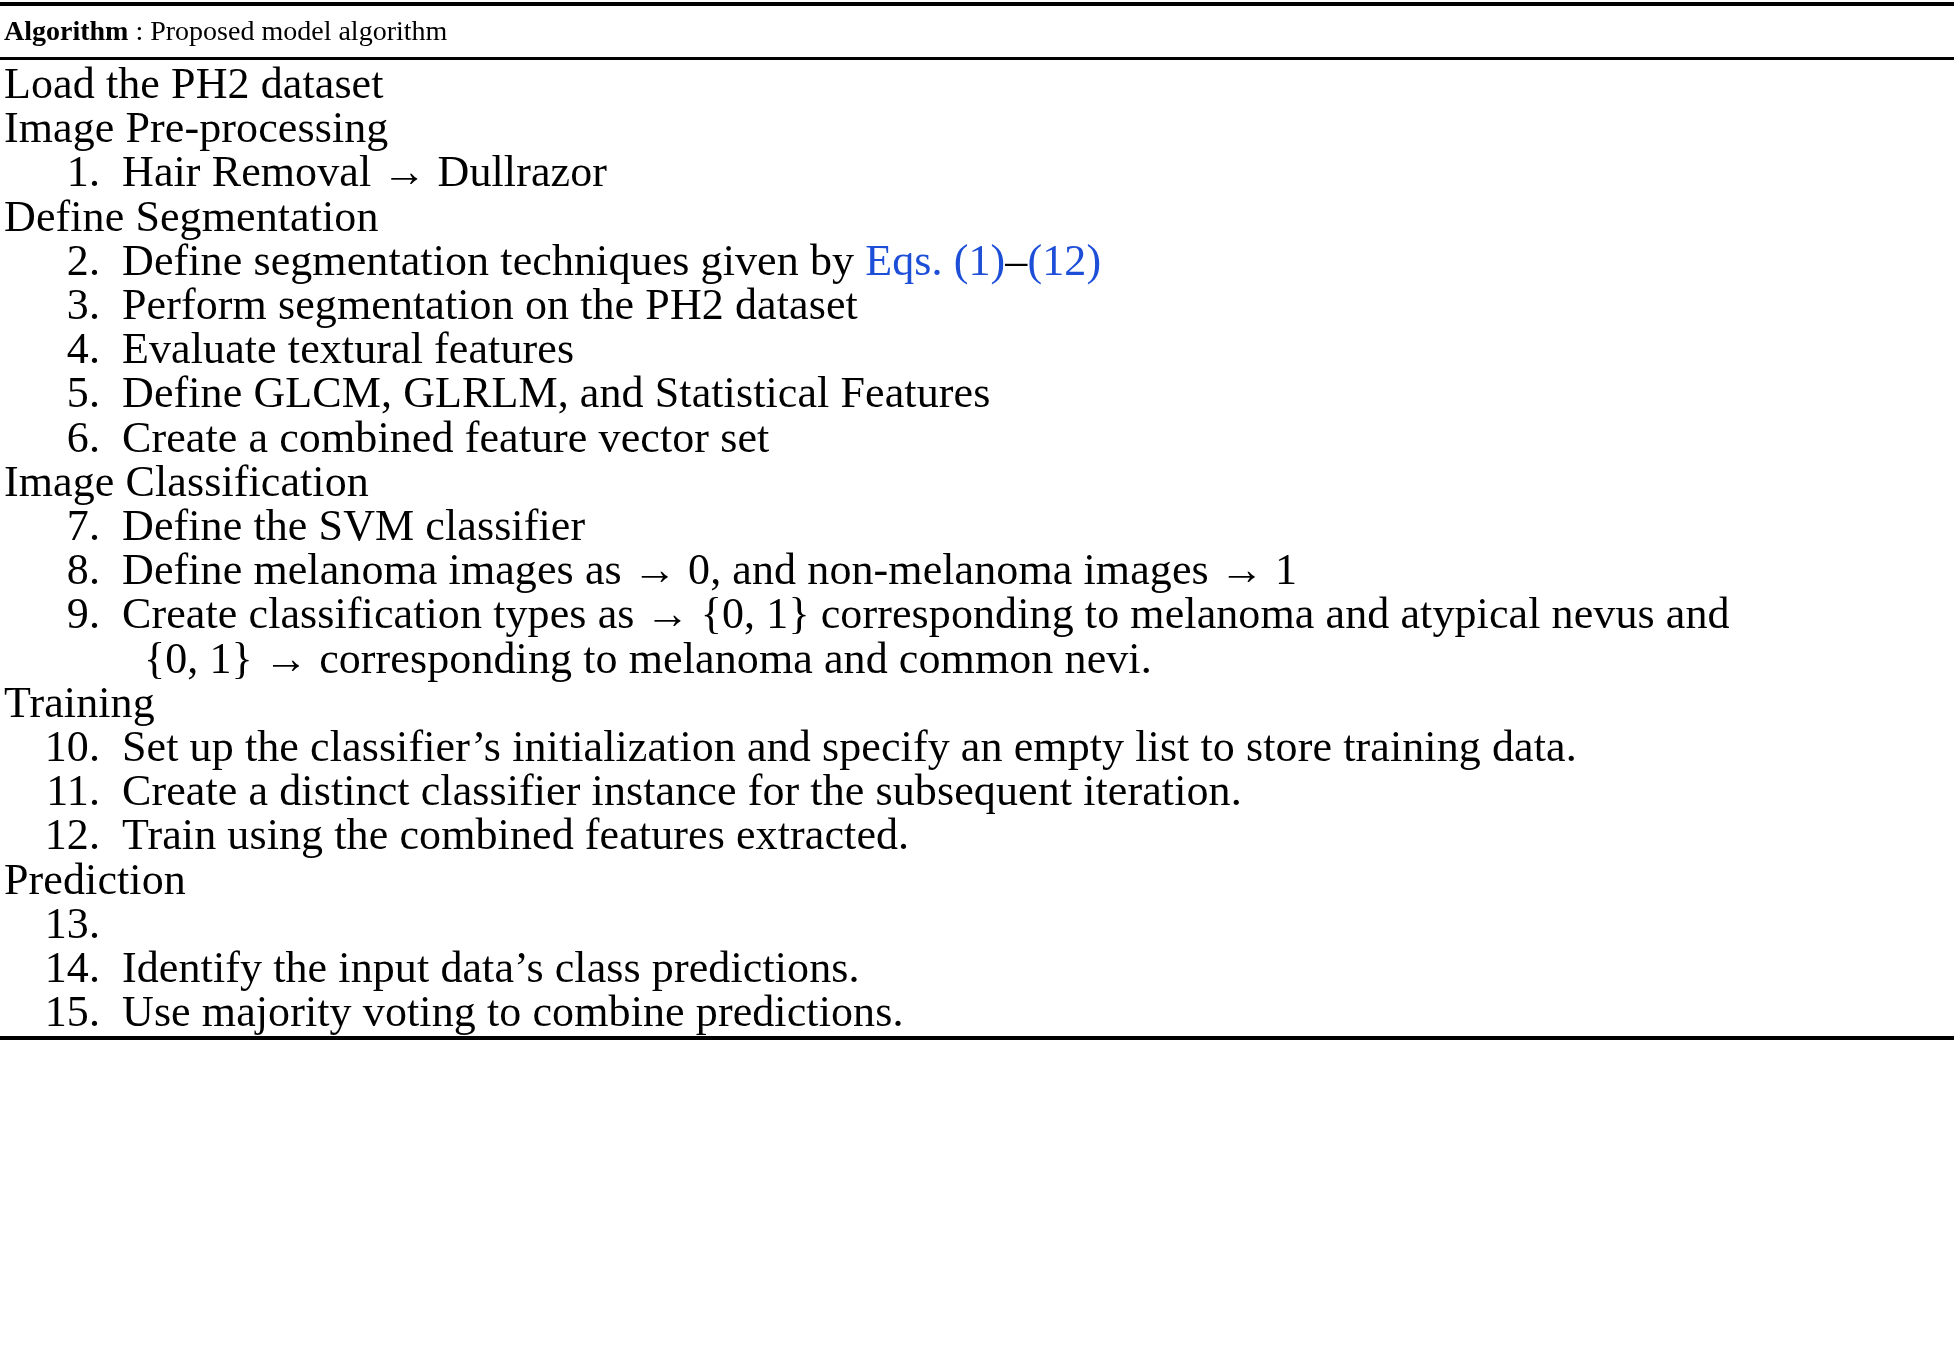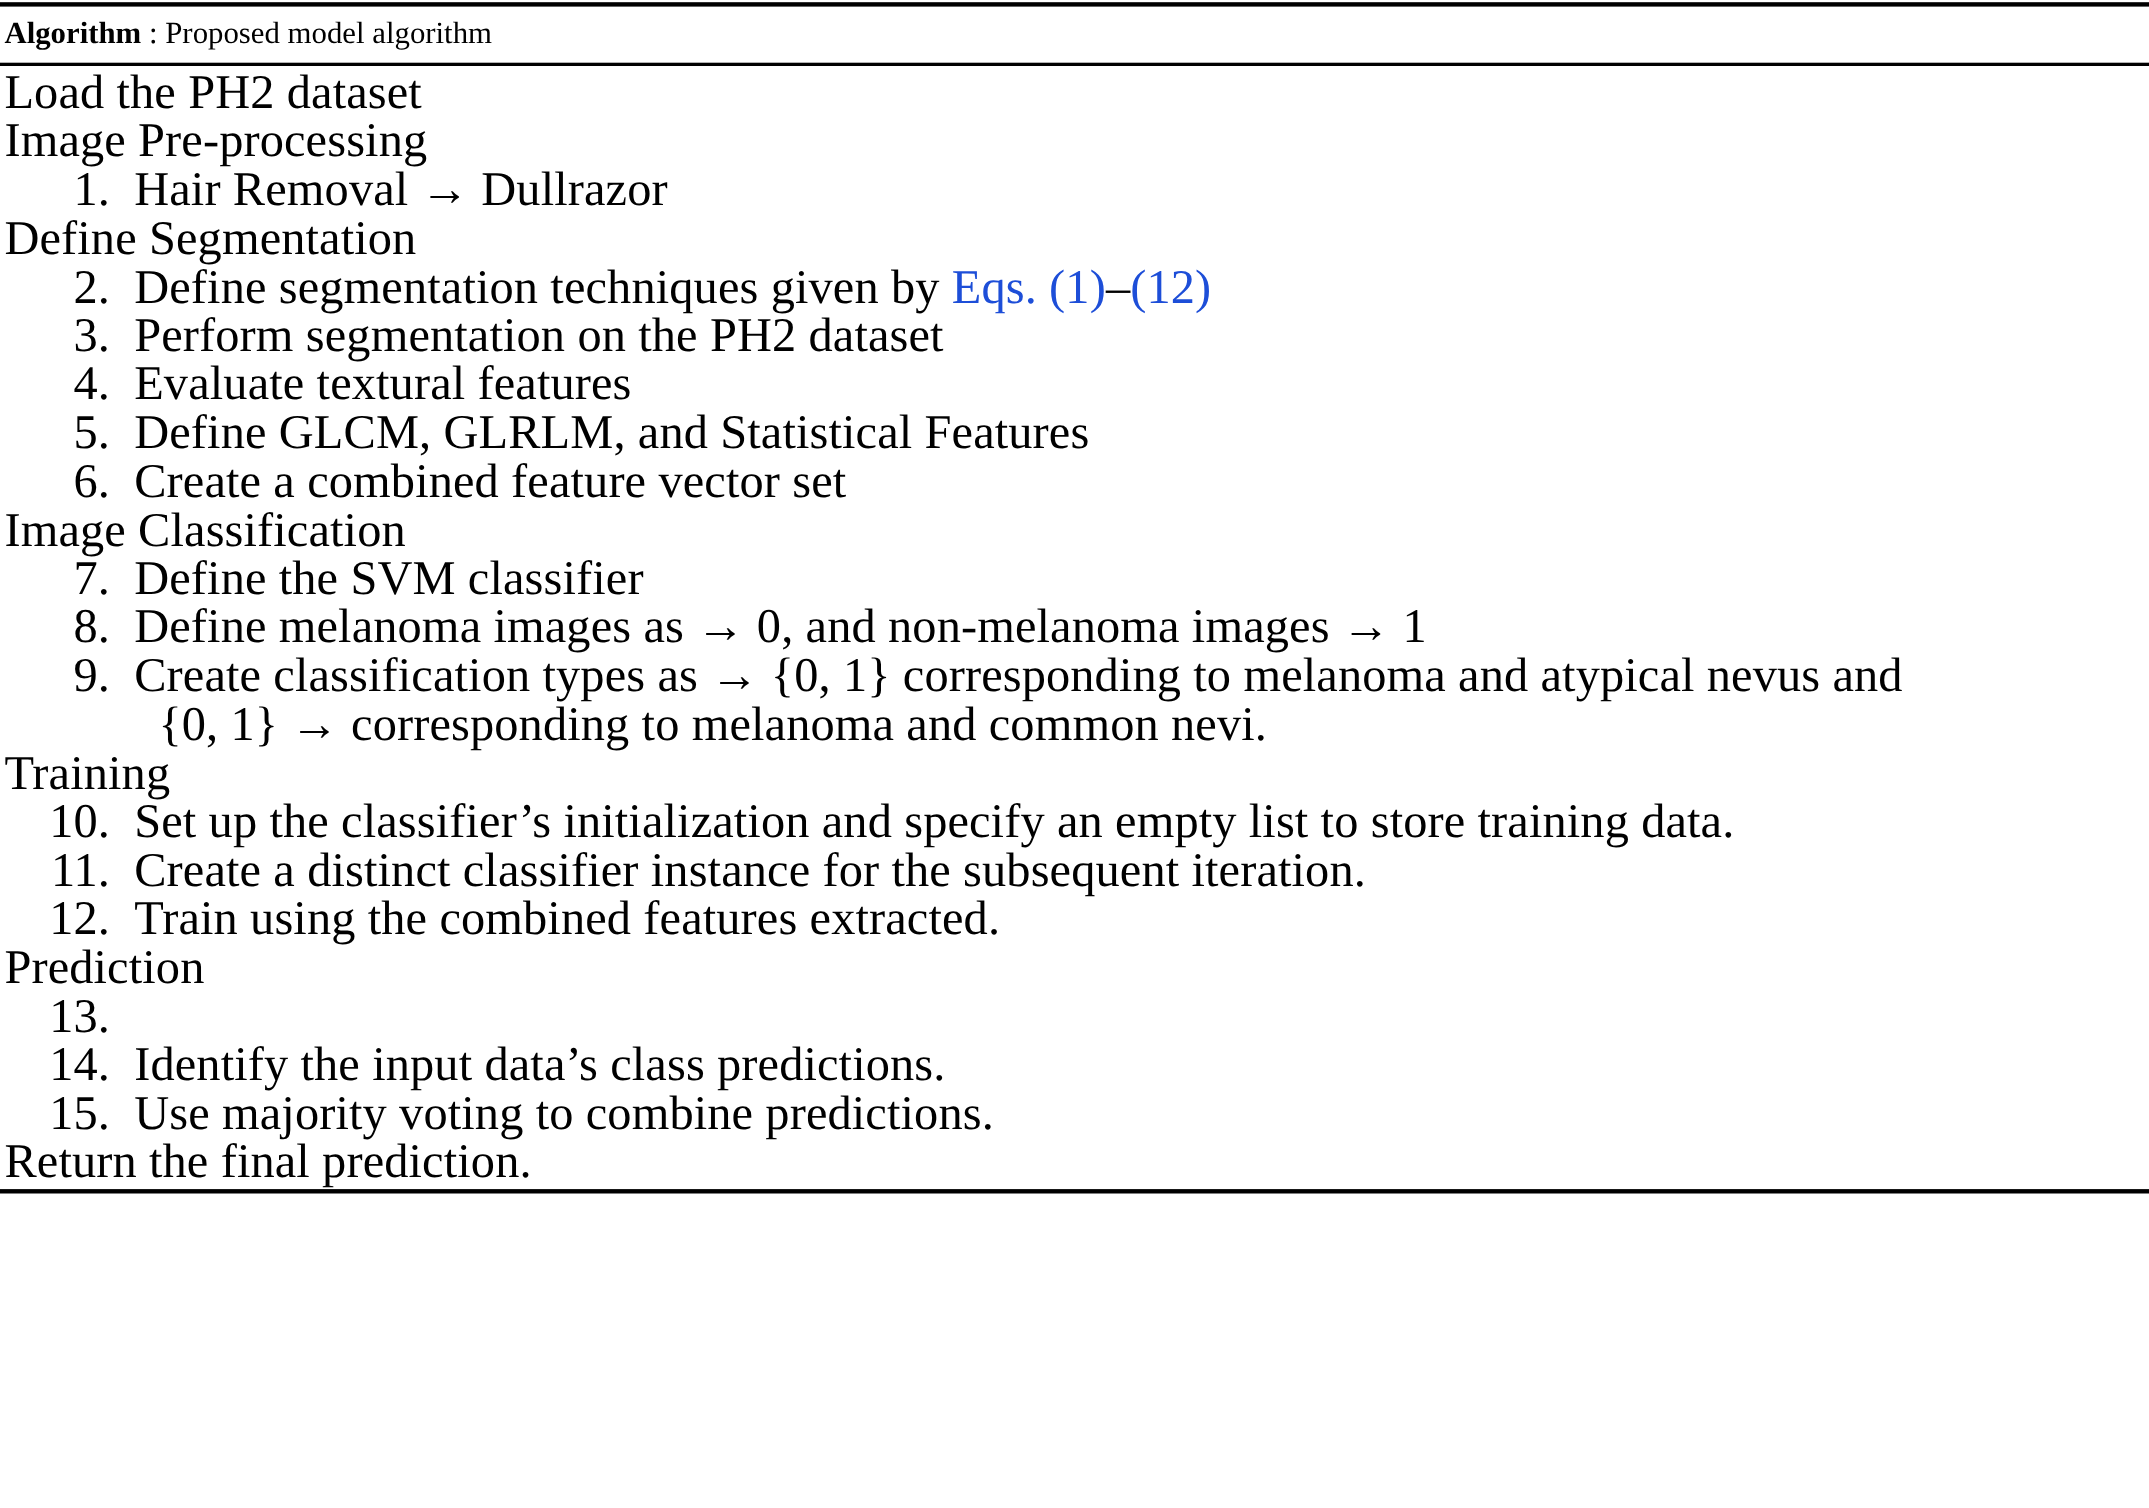--- a/index.html
+++ b/index.html
@@ -155,18 +155,17 @@
         <span class="num">13.</span>
       </div>
       <div class="line step">
         <span class="num">14.</span>
         <span class="txt">Identify the input data’s class predictions.</span>
       </div>
       <div class="line step">
         <span class="num">15.</span>
         <span class="txt">Use majority voting to combine predictions.</span>
       </div>
-      <div class="line section">Return the final prediction.</div>
     </div>
 
   <div class="rule rule-bottom"></div>
 
 </div>
 
 </body></html>

